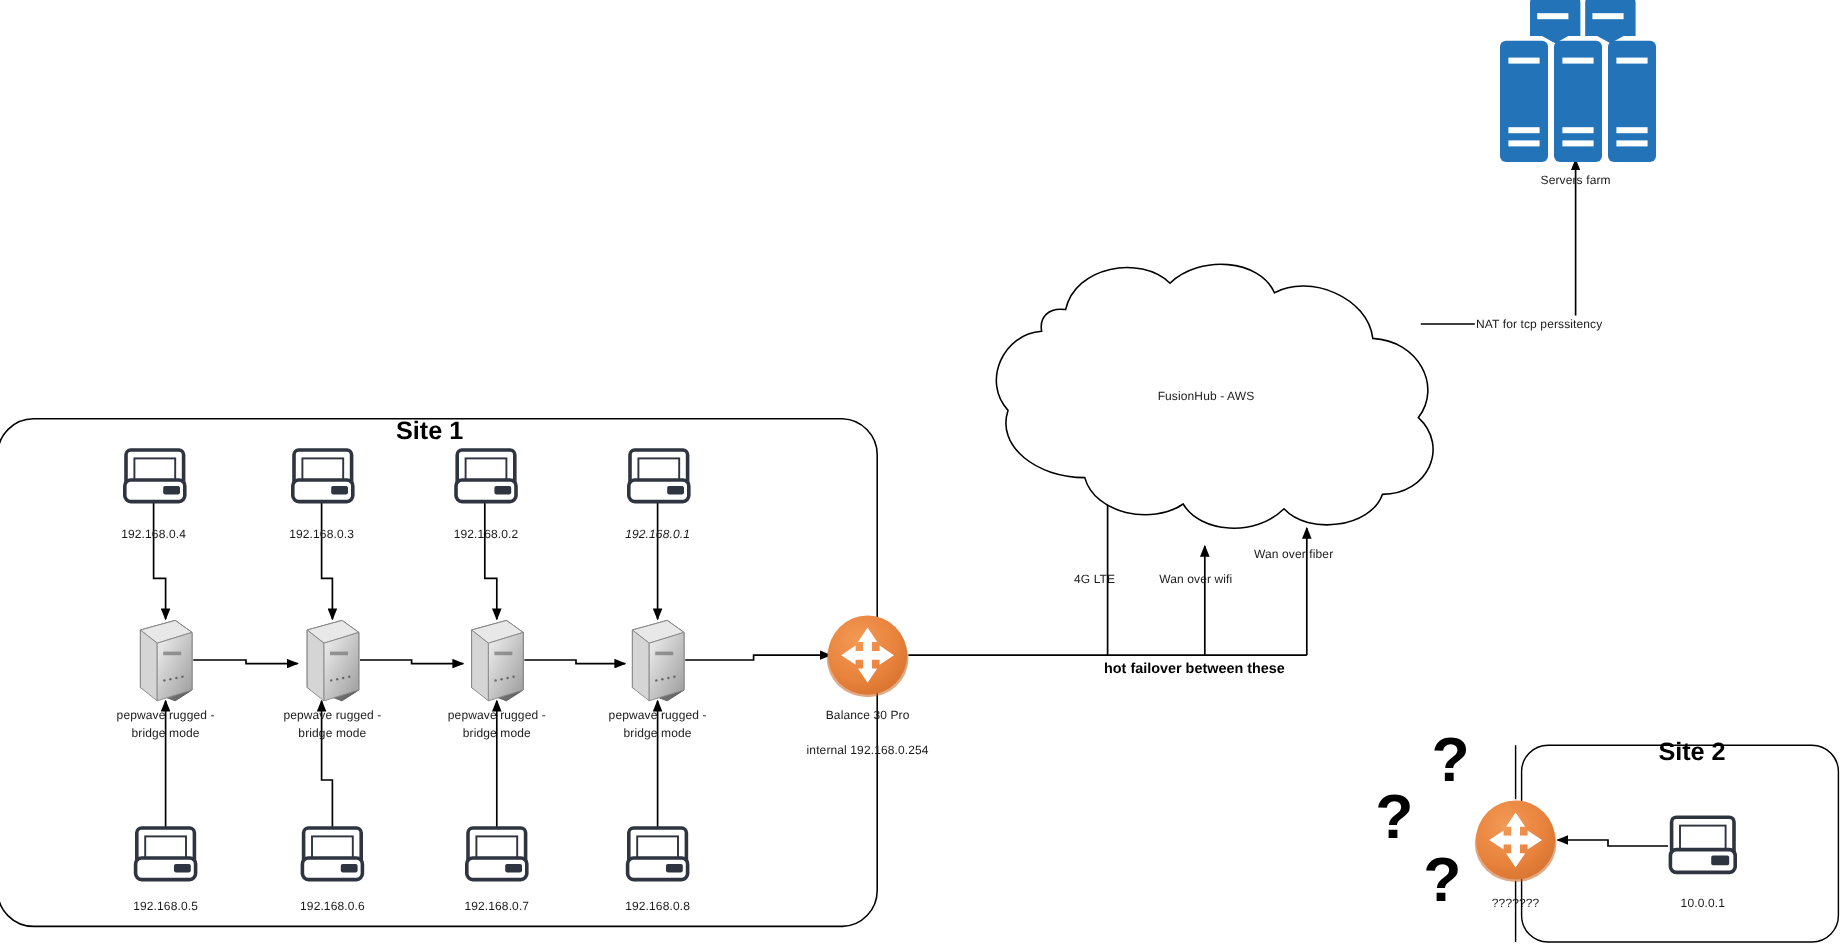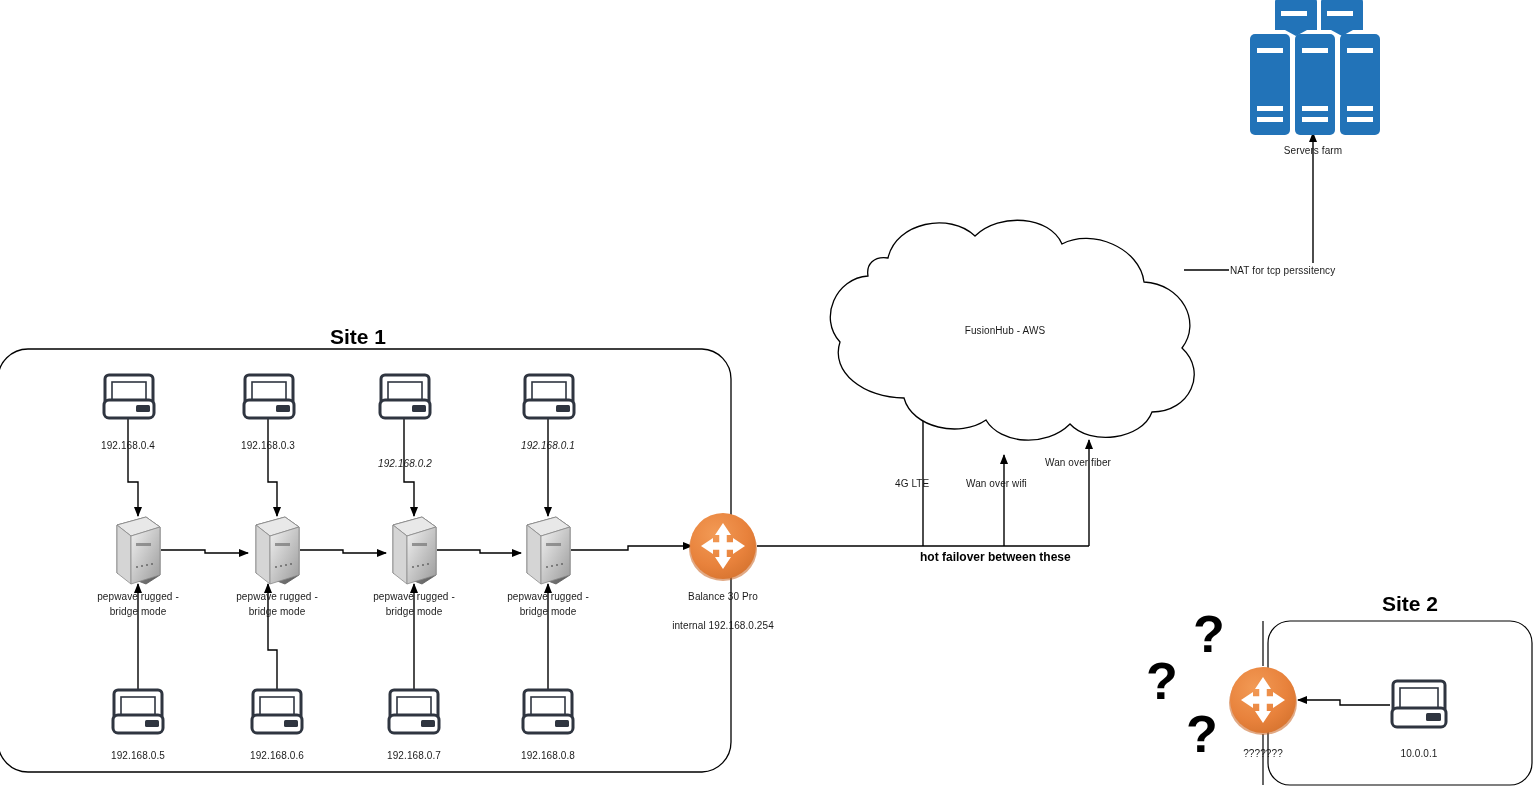--- a/index.html
+++ b/index.html
@@ -29,20 +29,21 @@
     white-space:nowrap;
     letter-spacing:0.1px;
   }
   .site-title{
     position:absolute;
     font-size:21px;
     font-weight:bold;
     color:#000;
     text-align:center;
     white-space:nowrap;
+    margin-top:23px;
   }
   .bold-lbl{
     position:absolute;
     font-size:12px;
     font-weight:bold;
     color:#000;
     white-space:nowrap;
   }
   .qmark{
     position:absolute;
@@ -280,21 +281,21 @@
   <div class="lbl" style="left:966px; top:476px; width:90px; text-align:left;">Wan over wifi</div>
   <div class="lbl" style="left:1045px; top:455px; width:100px; text-align:left;">Wan over fiber</div>
 
   <div class="bold-lbl" style="left:920px; top:550px;">hot failover between these</div>
 
   <div class="lbl" style="left:653px; top:589px; width:140px;">Balance 30 Pro</div>
   <div class="lbl" style="left:653px; top:603px; width:140px;margin-top:15px;">internal 192.168.0.254</div>
 
   <div class="lbl" style="left:78px; top:438px; width:100px;">192.168.0.4</div>
   <div class="lbl" style="left:218px; top:438px; width:100px;">192.168.0.3</div>
-  <div class="lbl" style="left:355px; top:456px; width:100px;font-style:italic;">192.168.0.2</div>
+  <div class="lbl" style="left:355px; top:438px; width:100px;">192.168.0.2</div>
   <div class="lbl" style="left:498px; top:438px; width:100px;font-style:italic;">192.168.0.1</div>
 
   <div class="lbl" style="left:88px; top:748px; width:100px;">192.168.0.5</div>
   <div class="lbl" style="left:227px; top:748px; width:100px;">192.168.0.6</div>
   <div class="lbl" style="left:364px; top:748px; width:100px;">192.168.0.7</div>
   <div class="lbl" style="left:498px; top:748px; width:100px;">192.168.0.8</div>
 
   <div class="lbl" style="left:78px; top:589px; width:120px;">pepwave rugged -</div>
   <div class="lbl" style="left:78px; top:604px; width:120px;">bridge mode</div>
 

